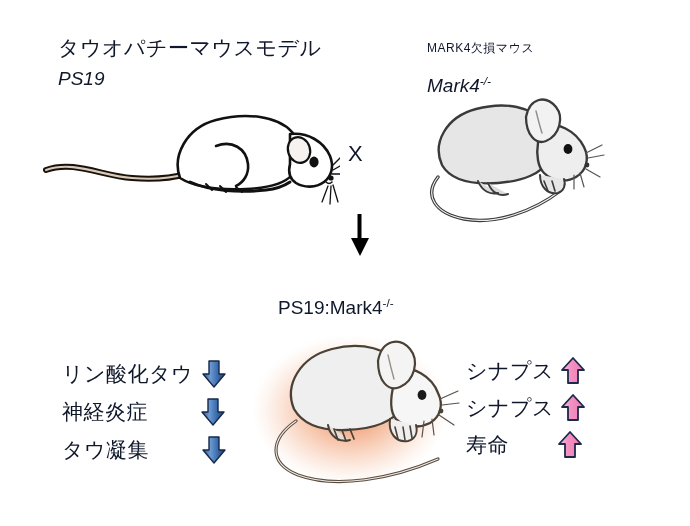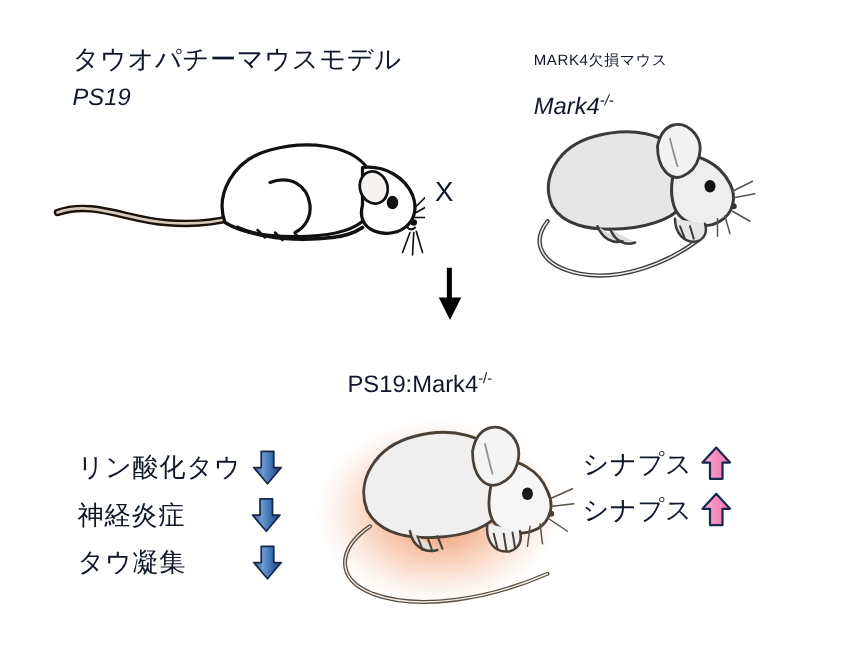--- a/index.html
+++ b/index.html
@@ -324,15 +324,24 @@
 
     <div class="outcome-row">
       <span class="outcome-text">シナプス</span>
       <span class="arrow-slot right-arrow-slot">
         <svg width="26" height="28" viewBox="0 0 26 28" aria-hidden="true">
           <polygon points="13,1 24,13 18,13 18,26 8,26 8,13 2,13" fill="url(#upGrad)" stroke="#1b2a4a" stroke-width="1.8" stroke-linejoin="round"></polygon>
         </svg>
       </span>
     </div>
 
+    <div class="outcome-row">
+      <span class="outcome-text">寿命</span>
+      <span class="w-pad" style="width:42px"></span>
+      <span class="arrow-slot right-arrow-slot">
+        <svg width="26" height="28" viewBox="0 0 26 28" aria-hidden="true">
+          <polygon points="13,1 24,13 18,13 18,26 8,26 8,13 2,13" fill="url(#upGrad)" stroke="#1b2a4a" stroke-width="1.8" stroke-linejoin="round"></polygon>
+        </svg>
+      </span>
+    </div>
   </div>
 
 </div>
 
 </body></html>

